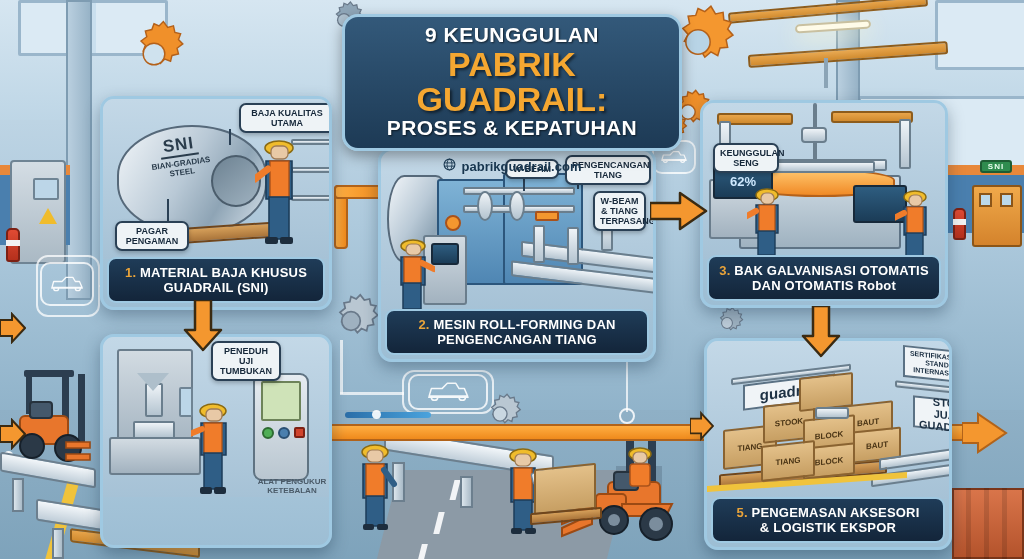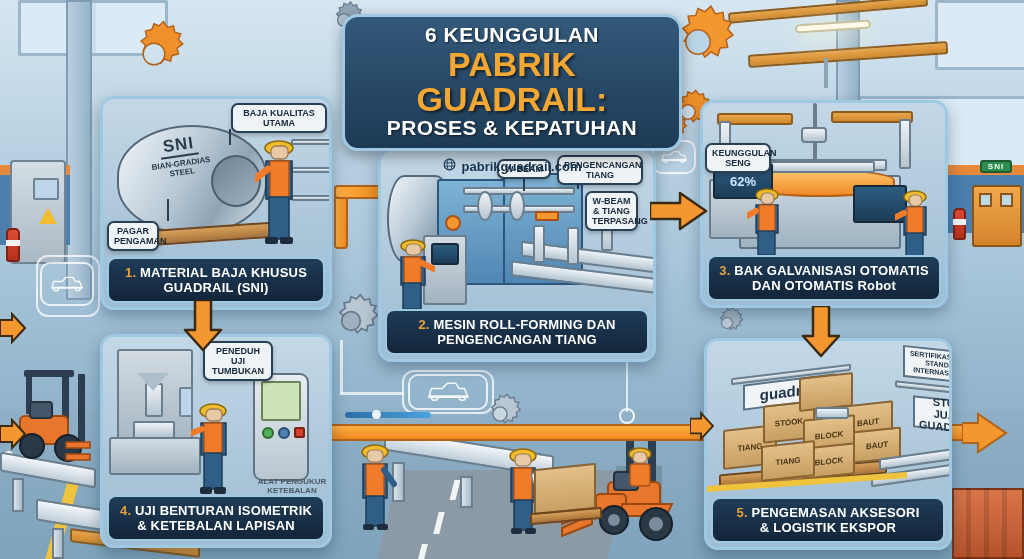--- a/index.html
+++ b/index.html
@@ -82,21 +82,21 @@
     background:linear-gradient(180deg,#1f3c58,#13253a);
     border:2px solid #9fc9e2; border-radius:9px;
     color:#fff; font-weight:bold; text-align:center; padding:6px 4px;
     font-size:13px; line-height:1.16; letter-spacing:.2px; }
   .caption .num { color:#e8a33a; }
 
   
   .callout { position:absolute; background:#eef3f6; border:2px solid #2a4055;
     border-radius:7px; color:#16283a; font-weight:bold; font-size:9px;
     padding:3px 5px; text-align:center; line-height:1.12; z-index:5;
-    box-shadow:0 2px 4px rgba(0,0,0,.25); }
+    box-shadow:0 2px 4px rgba(0,0,0,.25);margin-left:8px; }
   .lead { position:absolute; background:#2a4055; z-index:4; }
 
   
   .coil { position:absolute; border-radius:50%/46%;
     background:linear-gradient(120deg,#f2f6f9,#b9c9d6 45%,#8ea4b5 70%,#d9e4ec); border:2px solid #56697a; }
   .coil-hole { position:absolute; border-radius:50%;
     background:linear-gradient(140deg,#6d8292,#9fb2c0); border:2px solid #4b5d6c; }
   .pallet { position:absolute; background:linear-gradient(180deg,#d6a05a,#a9743a);
     border:2px solid #70461c; border-radius:2px; }
   .machine { position:absolute; background:linear-gradient(180deg,#7fb3d6,#4f86b3);
@@ -395,21 +395,21 @@
       <rect x="26" y="34" width="22" height="16" rx="3" fill="#44586b" stroke="#26323d" stroke-width="2"></rect>
       <circle cx="28" cy="78" r="12" fill="#2b3947" stroke="#16202a" stroke-width="2"></circle>
       <circle cx="64" cy="80" r="13" fill="#2b3947" stroke="#16202a" stroke-width="2"></circle>
       <path d="M62 74h24v6H62z" fill="#e8762c" stroke="#9c4a13" stroke-width="1.6"></path>
       <path d="M62 86h24v6H62z" fill="#e8762c" stroke="#9c4a13" stroke-width="1.6"></path>
     </svg>
   </div>
 
   <div class="title-wrap">
     <div class="title-card">
-      <div class="t-line1">6 KEUNGGULAN</div>
+      <div class="t-line1">9 KEUNGGULAN</div>
       <div class="t-line2">PABRIK GUADRAIL:</div>
       <div class="t-line3">PROSES &amp; KEPATUHAN</div>
     </div>
     <div class="url-row">
       <span>
         <svg viewBox="0 0 24 24">
             <circle cx="12" cy="12" r="10" fill="none" stroke="#17354e" stroke-width="2"></circle>
             <ellipse cx="12" cy="12" rx="4.5" ry="10" fill="none" stroke="#17354e" stroke-width="1.6"></ellipse>
             <path d="M2.5 9h19M2.5 15h19" stroke="#17354e" stroke-width="1.6"></path>
           </svg>
@@ -438,21 +438,21 @@
           <path d="M11 26h26v38H11z" fill="#2f5e86" stroke="#1c3c59" stroke-width="1.6"></path>
           <path d="M15 26h19v38H15z" fill="#f07c2a" stroke="#a9521a" stroke-width="1.4"></path>
           <rect x="14" y="62" width="20" height="42" fill="#2f5e86" stroke="#1c3c59" stroke-width="1.6"></rect>
           <path d="M13 34L0 44" stroke="#f07c2a" stroke-width="7" stroke-linecap="round"></path>
           <rect x="10" y="102" width="13" height="7" rx="2" fill="#1d2d3d"></rect>
           <rect x="25" y="102" width="13" height="7" rx="2" fill="#1d2d3d"></rect>
         </svg>
       </div>
       <div class="callout" style="left:128px;top:4px;width:96px;">BAJA KUALITAS UTAMA</div>
       <div class="lead" style="left:126px;top:30px;width:2px;height:16px;"></div>
-      <div class="callout" style="left:4px;top:122px;width:52px;">PAGAR PENGAMAN</div>
+      <div class="callout" style="left:4px;top:122px;width:74px;">PAGAR PENGAMAN</div>
       <div class="lead" style="left:64px;top:100px;width:2px;height:22px;"></div>
     </div>
     <div class="caption">
       <span class="num">1.</span>
       <span>MATERIAL BAJA KHUSUS</span><br>
       <span>GUADRAIL (SNI)</span>
     </div>
   </div>
 
   <div class="panel" style="left:378px;top:148px;width:278px;height:214px;">
@@ -562,25 +562,20 @@
         </svg>
       </div>
       <div class="gauge" style="left:150px;top:36px;width:56px;height:108px;"></div>
       <div class="gauge-scr" style="left:158px;top:44px;width:40px;height:40px;"></div>
       <div class="gauge-btn" style="left:159px;top:90px;width:12px;height:12px;background:#4fae56;border:2px solid #2d6b32;"></div>
       <div class="gauge-btn" style="left:175px;top:90px;width:12px;height:12px;background:#4a7fae;border:2px solid #2a4f72;"></div>
       <div class="gauge-btn" style="left:191px;top:90px;width:11px;height:11px;background:#d0432c;border:2px solid #7d2114;border-radius:2px;"></div>
       <div class="callout" style="left:100px;top:4px;width:70px;">PENEDUH UJI TUMBUKAN</div>
       <div style="position:absolute;left:146px;top:140px;width:86px;color:#4a5a68;font-weight:bold;font-size:8px;text-align:center;line-height:1.15;">ALAT PENGUKUR KETEBALAN LAPISAN</div>
     </div>
-    <div class="caption">
-      <span class="num">4.</span>
-      <span>UJI BENTURAN ISOMETRIK</span><br>
-      <span>&amp; KETEBALAN LAPISAN</span>
-    </div>
   </div>
 
   <div class="panel" style="left:704px;top:338px;width:248px;height:212px;">
     <div class="panel-art" style="height:158px;">
       <div class="sign" style="left:36px;top:38px;width:92px;height:26px;font-size:15px;transform:skewY(-7deg);">guadrail</div>
       <div class="sign" style="left:196px;top:8px;width:78px;height:32px;font-size:7px;transform:skewY(6deg);padding:2px;">SERTIFIKASI SNI &amp; STANDAR INTERNASIONAL</div>
       <div class="sign" style="left:206px;top:58px;width:70px;height:32px;font-size:11px;transform:skewY(6deg);padding:2px;">STOK JUAL GUADRAIL</div>
       <div class="metal" style="left:24px;top:30px;width:120px;height:7px;transform:skewY(-7deg);"></div>
       <div class="metal" style="left:188px;top:44px;width:90px;height:7px;transform:skewY(6deg);"></div>
       <div class="pallet" style="left:12px;top:126px;width:168px;height:14px;transform:skewY(-5deg);"></div>

